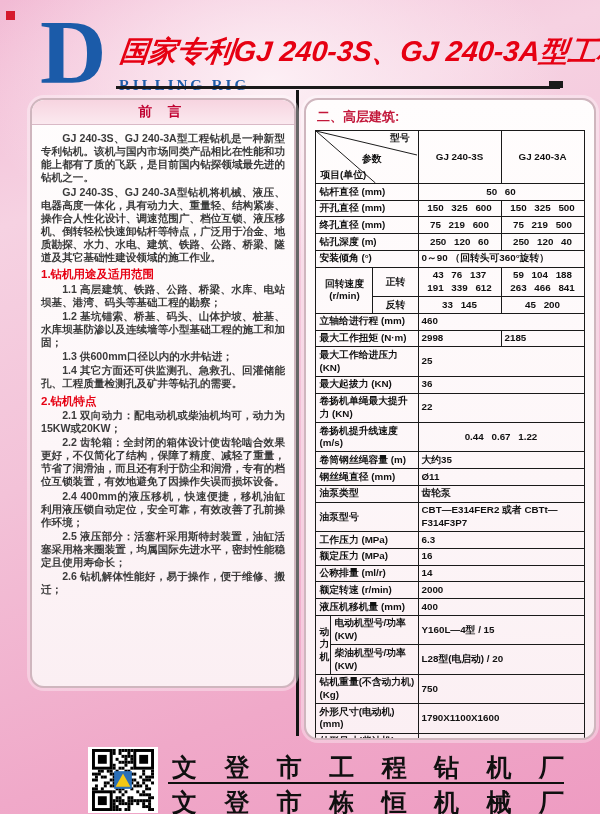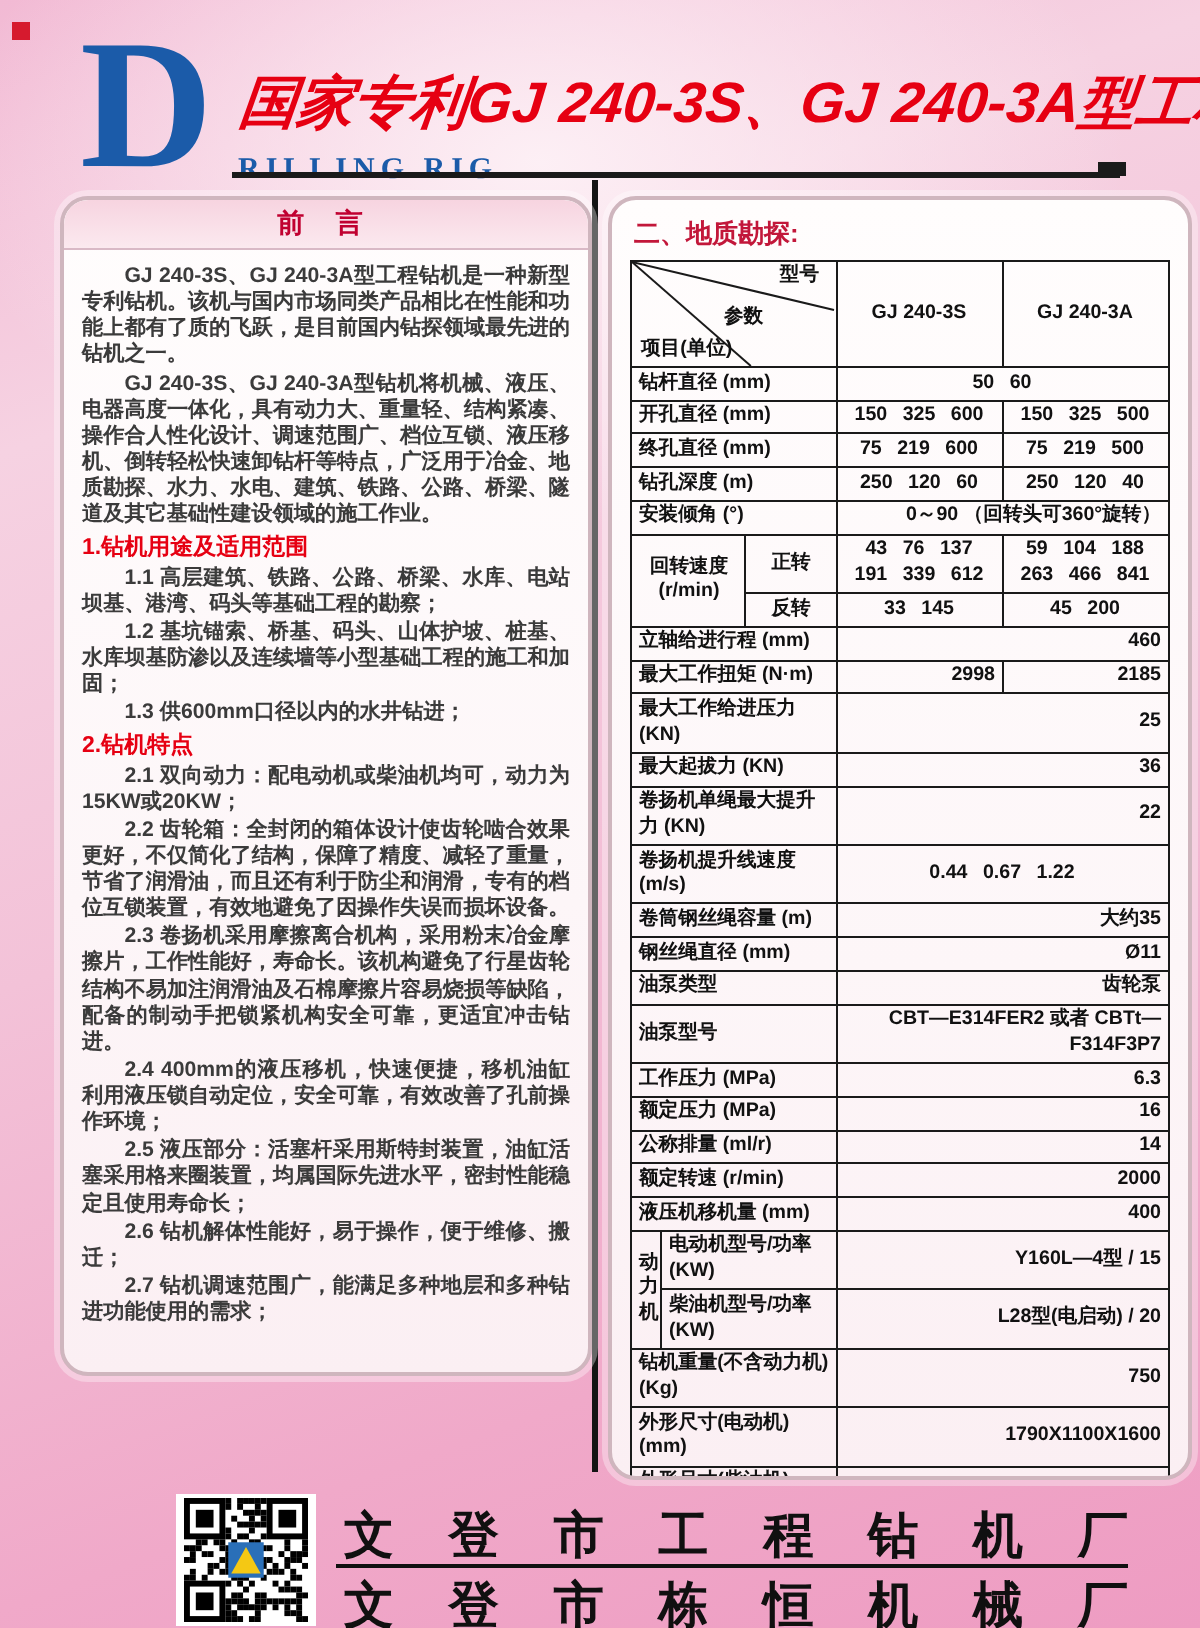--- a/index.html
+++ b/index.html
@@ -34,21 +34,21 @@
   .left-body{padding:7px 9px 4px 9px;font-size:10.6px;line-height:1.24;color:#3b3b3b;
     font-weight:600;text-align:justify;}
   .left-body p{margin:0 0 1px 0;text-indent:2em;}
   .sec-title{color:#e60012;font-weight:bold;font-size:11.5px;margin:3px 0 1px 0;text-indent:0;}
   
   .spec-title{color:#c2173a;font-weight:bold;font-size:13px;margin:8px 0 4px 11px;}
   table.spec{border-collapse:collapse;table-layout:fixed;margin:0 auto;width:268px;
     font-size:9.8px;color:#111;font-weight:700;}
   table.spec td{border:1px solid #1a1a1a;padding:1.5px 3px;line-height:1.3;}
   td.lab{text-align:left;}
-  td.val{text-align:right;}
+  td.val{text-align:left;}
   td.nums{text-align:center;word-spacing:5px;}
   td.ctr{text-align:center;}
   .corner-cell{position:relative;height:52px;padding:0 !important;}
   .corner-cell svg{position:absolute;left:0;top:0;width:100%;height:100%;}
   .c-model{position:absolute;right:8px;top:1px;}
   .c-param{position:absolute;left:45%;top:42%;}
   .c-item{position:absolute;left:4px;bottom:1px;}
   td.vstack{width:13px;text-align:center;word-break:break-all;line-height:1.25;padding:1px;}
   
   .qr{position:absolute;left:88px;top:747px;width:70px;height:66px;background:#fff;
@@ -73,34 +73,33 @@
 
 <div class="panel left-panel">
   <div class="panel-head">前 言</div>
   <div class="left-body">
     <p>GJ 240-3S、GJ 240-3A型工程钻机是一种新型专利钻机。该机与国内市场同类产品相比在性能和功能上都有了质的飞跃，是目前国内钻探领域最先进的钻机之一。</p>
     <p>GJ 240-3S、GJ 240-3A型钻机将机械、液压、电器高度一体化，具有动力大、重量轻、结构紧凑、操作合人性化设计、调速范围广、档位互锁、液压移机、倒转轻松快速卸钻杆等特点，广泛用于冶金、地质勘探、水力、水电、建筑、铁路、公路、桥梁、隧道及其它基础性建设领域的施工作业。</p>
     <div class="sec-title">1.钻机用途及适用范围</div>
     <p>1.1 高层建筑、铁路、公路、桥梁、水库、电站坝基、港湾、码头等基础工程的勘察；</p>
     <p>1.2 基坑锚索、桥基、码头、山体护坡、桩基、水库坝基防渗以及连续墙等小型基础工程的施工和加固；</p>
     <p>1.3 供600mm口径以内的水井钻进；</p>
+    <p>1.4 其它方面还可供监测孔、急救孔、回灌储能孔、工程质量检测孔及矿井等钻孔的需要。</p>
     <div class="sec-title">2.钻机特点</div>
     <p>2.1 双向动力：配电动机或柴油机均可，动力为15KW或20KW；</p>
     <p>2.2 齿轮箱：全封闭的箱体设计使齿轮啮合效果更好，不仅简化了结构，保障了精度、减轻了重量，节省了润滑油，而且还有利于防尘和润滑，专有的档位互锁装置，有效地避免了因操作失误而损坏设备。</p>
-    <p>2.3 卷扬机采用摩擦离合机构，采用粉末冶金摩擦片，工作性能好，寿命长。该机构避免了行星齿轮结构不易加注润滑油及石棉摩擦片容易烧损等缺陷，配备的制动手把锁紧机构安全可靠，更适宜冲击钻进。</p>
     <p>2.4 400mm的液压移机，快速便捷，移机油缸利用液压锁自动定位，安全可靠，有效改善了孔前操作环境；</p>
     <p>2.5 液压部分：活塞杆采用斯特封装置，油缸活塞采用格来圈装置，均属国际先进水平，密封性能稳定且使用寿命长；</p>
     <p>2.6 钻机解体性能好，易于操作，便于维修、搬迁；</p>
-    <p>2.7 钻机调速范围广，能满足多种地层和多种钻进功能使用的需求；</p>
 
   </div>
 </div>
 
 <div class="panel right-panel">
-  <div class="spec-title">二、地质勘探:</div>
+  <div class="spec-title">二、高层建筑:</div>
   <table class="spec">
     <colgroup>
         <col style="width:15px">
         <col style="width:42px">
         <col style="width:45px">
         <col style="width:83px">
         <col style="width:83px">
       </colgroup>
     <tbody>
         <tr>

